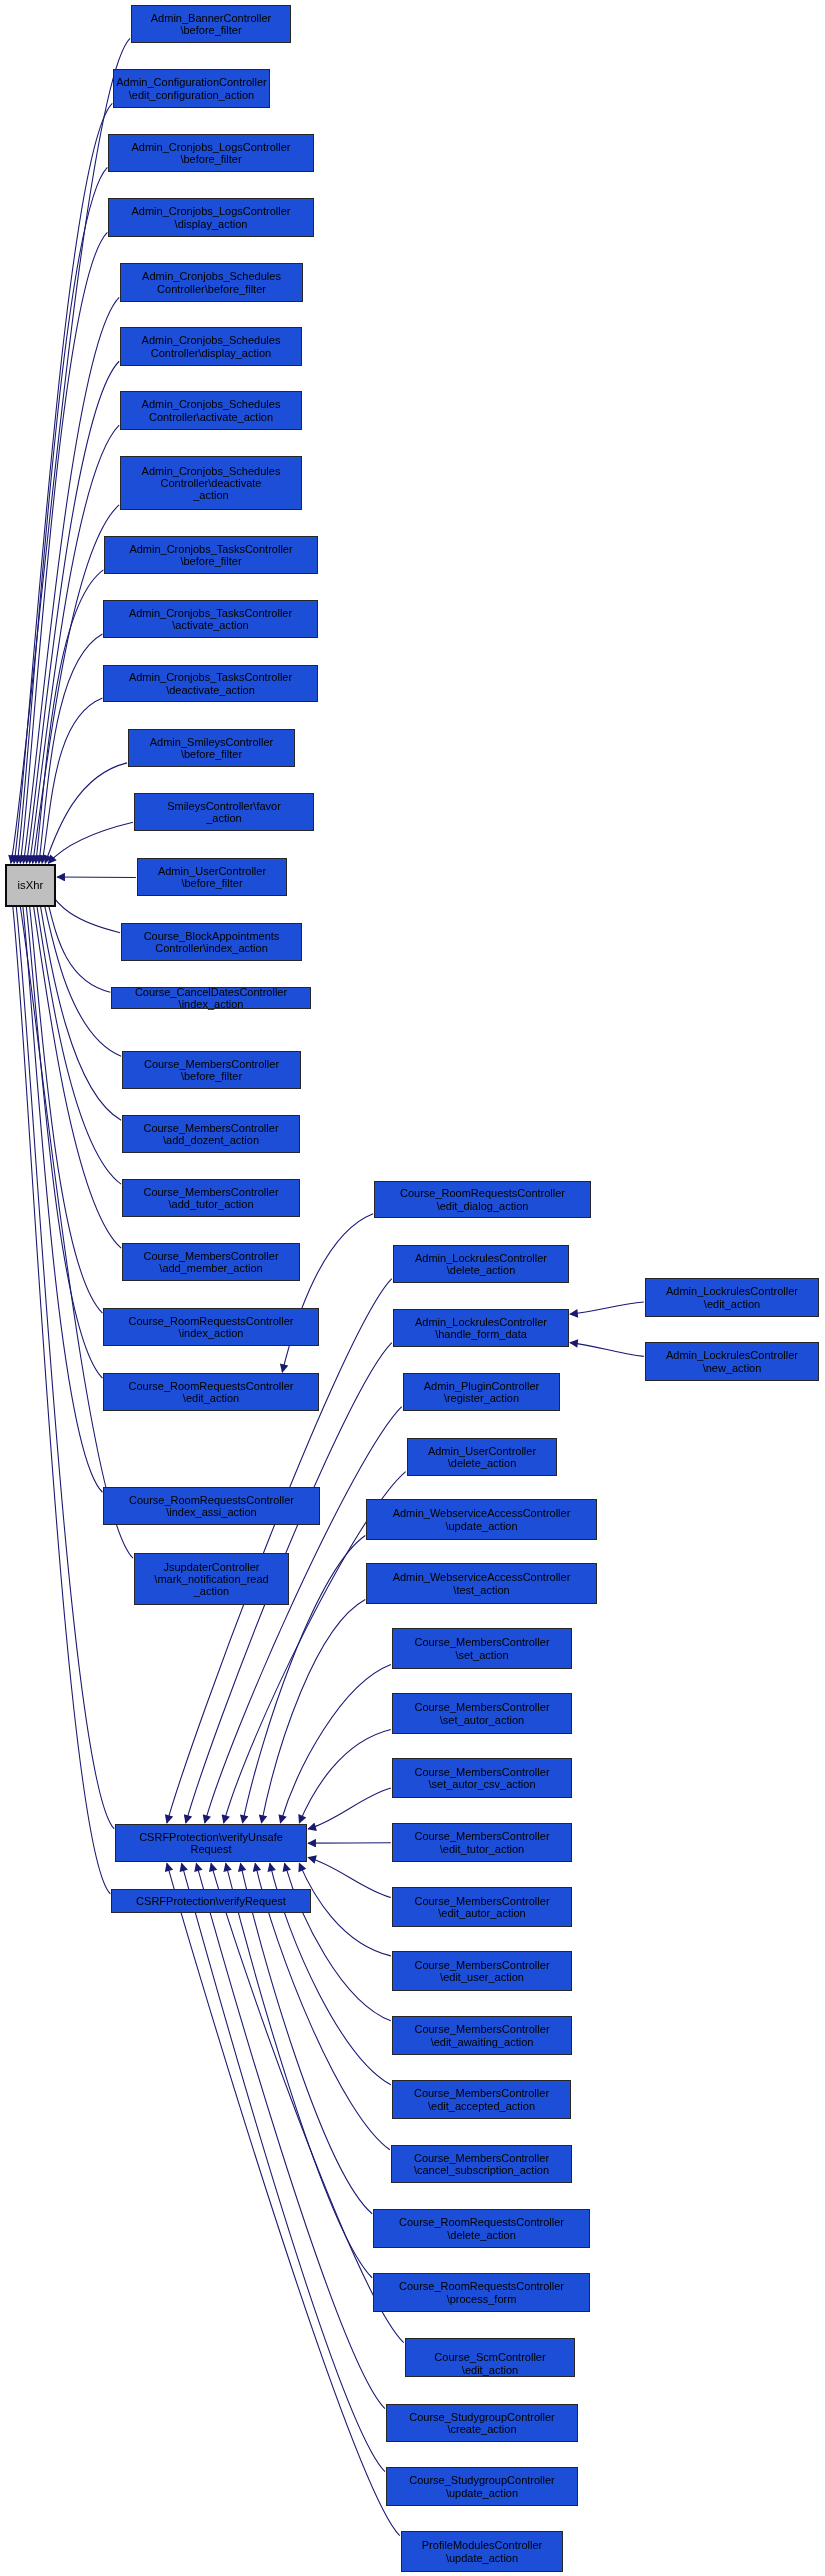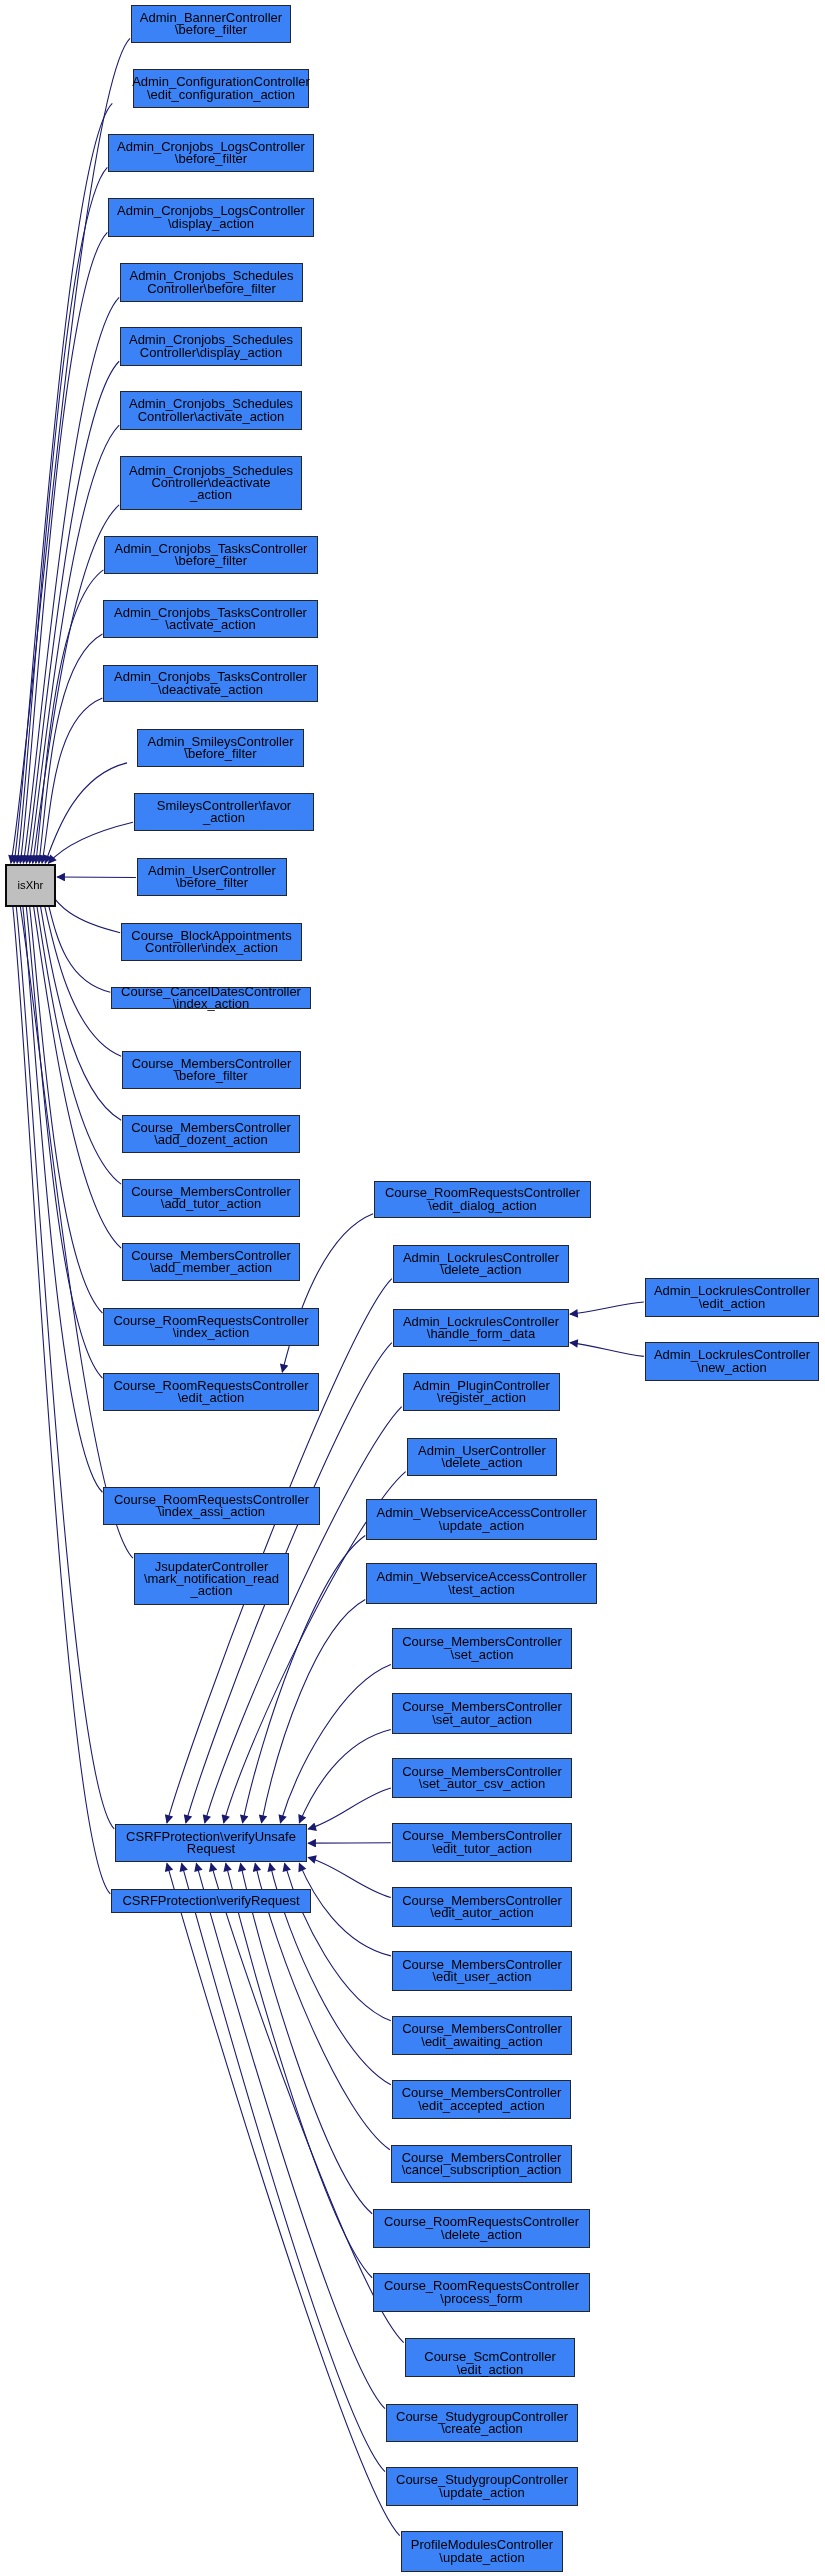--- a/index.html
+++ b/index.html
@@ -9,25 +9,25 @@
     background:#ffffff;
     font-family:"Liberation Sans",sans-serif;
     overflow:hidden;
   }
   #edge-layer{position:absolute;left:0;top:0;z-index:1;}
   #node-layer{position:absolute;left:0;top:0;width:100%;height:100%;z-index:2;}
   .node{
     position:absolute;
     box-sizing:border-box;
     border:1.5px solid #262626;
-    background:#3b82f6;
+    background:#1d4ed8;
     display:flex;flex-direction:column;
     align-items:center;justify-content:center;
     text-align:center;
-    font-size:13px;line-height:12.3px;
+    font-size:11px;line-height:12.3px;
     color:#000000;
     white-space:nowrap;
     cursor:pointer;
   }
   .node span{display:block;}
   .node.root{
     background:#bfbfbf;
     border:2px solid #0a0a0a;
     font-size:11.3px;
     cursor:default;
@@ -95,21 +95,21 @@
       <path d="M654,1377.975 C627.75,1375.1799999999998 605.25,1366.795 579,1364" fill="none" stroke="#191970" stroke-width="1.1" marker-end="url(#arrow)"></path>
     </svg>
   <div id="node-layer">
       <div class="node root" style="left: 4.9px; top: 864px; width: 51px; height: 43px;">
         <span>isXhr</span>
       </div>
       <div class="node" style="left: 131px; top: 4.9px; width: 160px; height: 38px;">
         <span>Admin_BannerController</span>
         <span>\before_filter</span>
       </div>
-      <div class="node" style="left: 113px; top: 69px; width: 176px; height: 39px; margin-left: 20px;">
+      <div class="node" style="left: 113px; top: 69px; width: 157px; height: 39px;">
         <span>Admin_ConfigurationController</span>
         <span>\edit_configuration_action</span>
       </div>
       <div class="node" style="left: 108px; top: 134px; width: 206px; height: 38px;">
         <span>Admin_Cronjobs_LogsController</span>
         <span>\before_filter</span>
       </div>
       <div class="node" style="left: 108px; top: 198px; width: 206px; height: 39px;">
         <span>Admin_Cronjobs_LogsController</span>
         <span>\display_action</span>
@@ -136,21 +136,21 @@
         <span>\before_filter</span>
       </div>
       <div class="node" style="left: 103px; top: 600px; width: 215px; height: 38px;">
         <span>Admin_Cronjobs_TasksController</span>
         <span>\activate_action</span>
       </div>
       <div class="node" style="left: 103px; top: 665px; width: 215px; height: 37px;">
         <span>Admin_Cronjobs_TasksController</span>
         <span>\deactivate_action</span>
       </div>
-      <div class="node" style="left: 128px; top: 729px; width: 167px; height: 38px; margin-left: 9px;">
+      <div class="node" style="left: 128px; top: 729px; width: 167px; height: 38px;">
         <span>Admin_SmileysController</span>
         <span>\before_filter</span>
       </div>
       <div class="node" style="left: 134px; top: 793px; width: 180px; height: 38px;">
         <span>SmileysController\favor</span>
         <span>_action</span>
       </div>
       <div class="node" style="left: 137px; top: 858px; width: 150px; height: 38px;">
         <span>Admin_UserController</span>
         <span>\before_filter</span>

